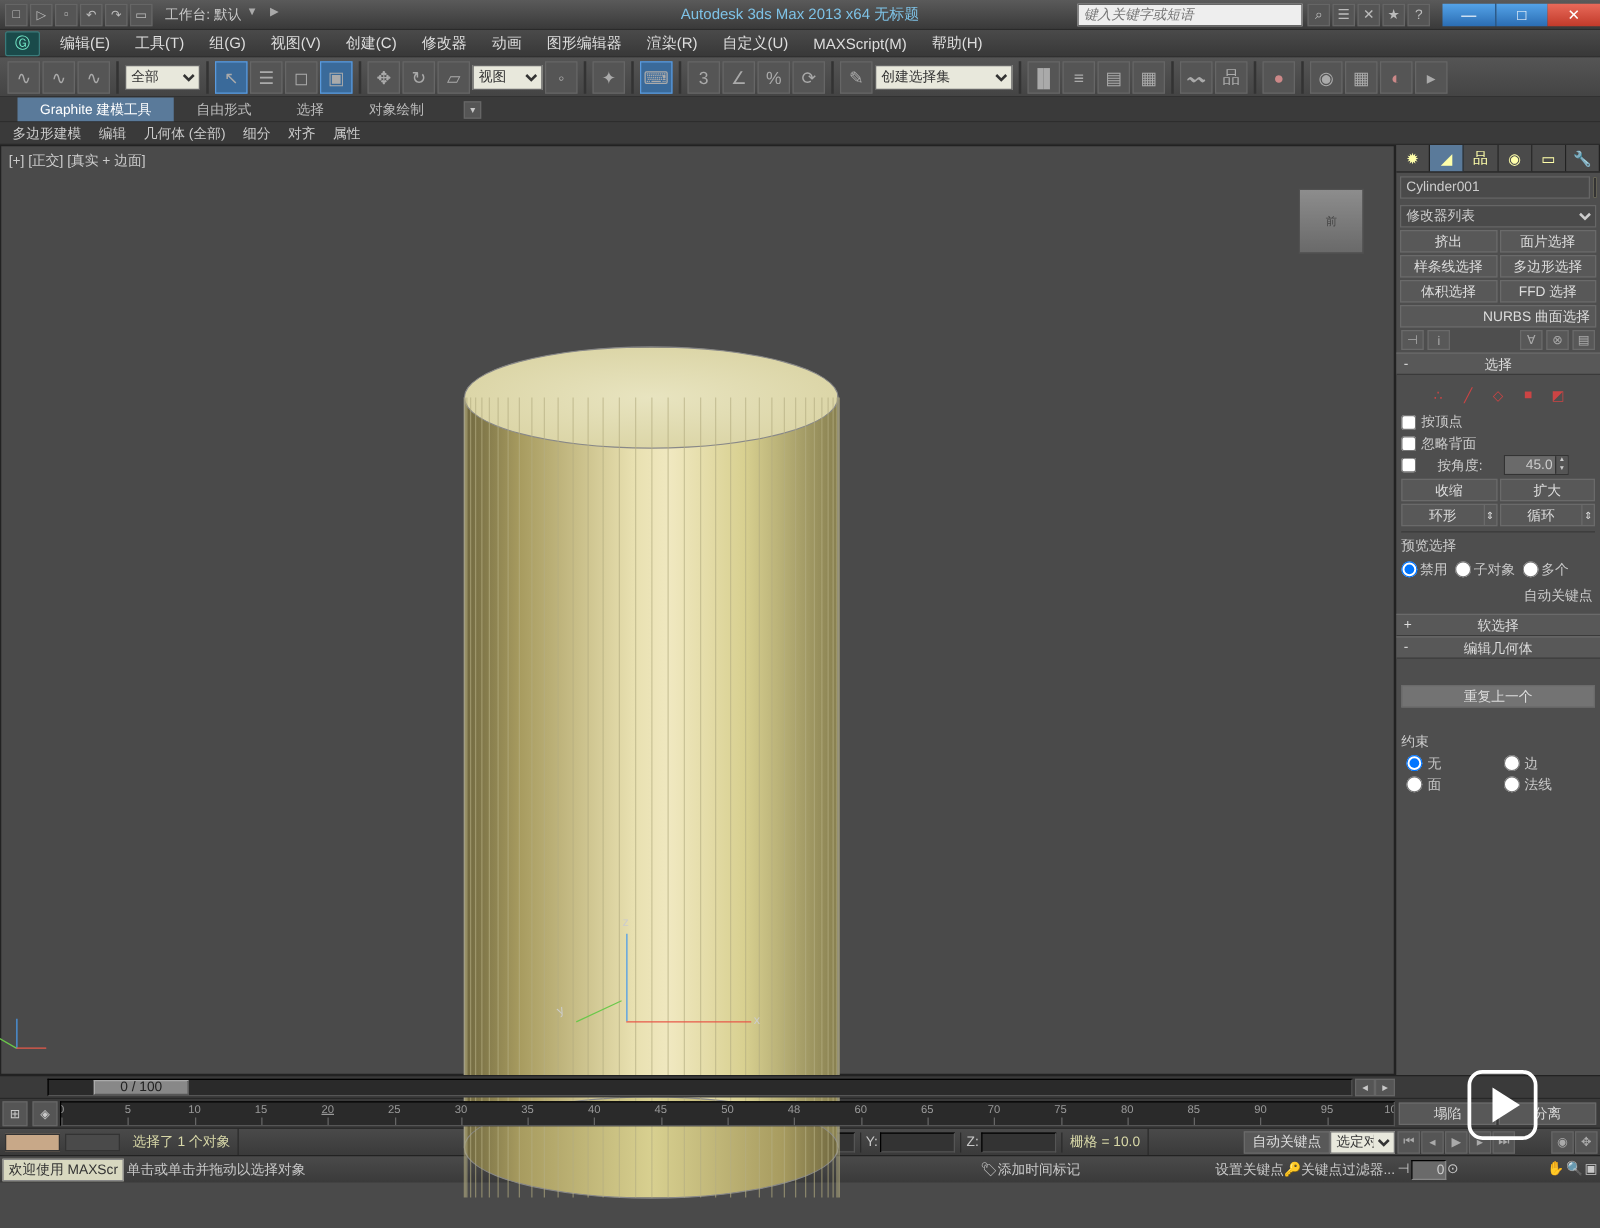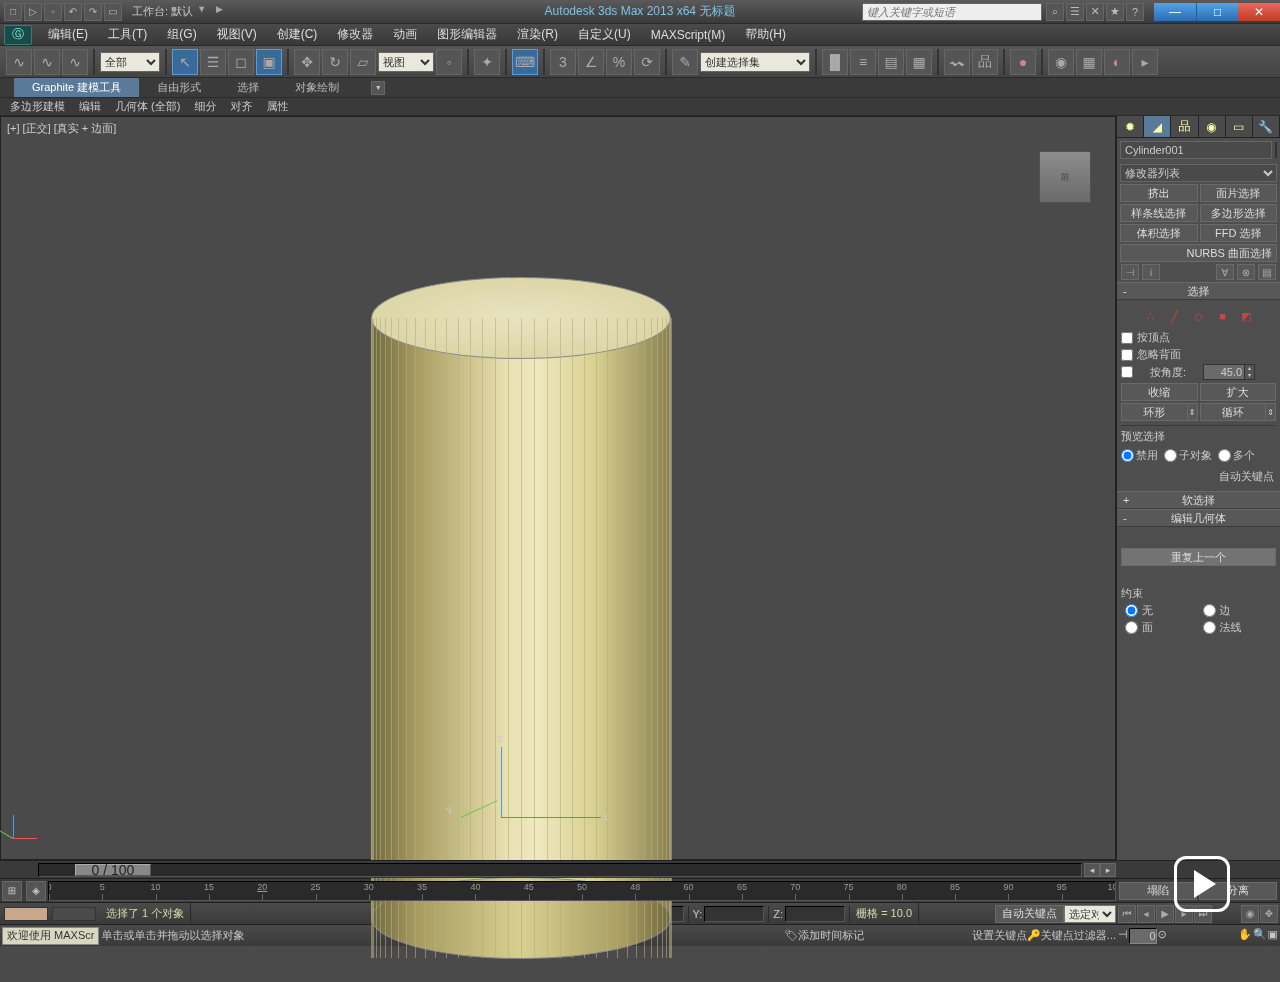--- a/index.html
+++ b/index.html
@@ -97,21 +97,21 @@
 .cmdpanel .pair-btn .pb { height: 18px; background: #585858; border: 1px solid #6a6a6a; color: #ddd; font-size: 11px; display: flex; align-items: center; justify-content: center; }
 .cmdpanel .pair-btn .pb .mini{width:10px; border-left:1px solid #6a6a6a; margin-left:auto; height:100%; display:flex; align-items:center; justify-content:center; font-size:8px;}
 .cmdpanel .radio-row{display:flex; gap:6px; align-items:center; font-size:11px; padding:2px 0;}
 .cmdpanel .radio-row .r{display:flex; align-items:center; gap:2px;}
 .cmdpanel .full-btn{height:18px; background:#737373; border:1px solid #6a6a6a; color:#ddd; display:flex; align-items:center; justify-content:center; margin:18px 0; font-size:11px;}
 .cmdpanel .group-lbl{color:#ccc; font-size:11px; padding:2px 0;}
 .cmdpanel .radio-grid{display:grid; grid-template-columns:1fr 1fr; gap:2px 8px; padding:0 4px;}
 
 .timeslider { height: 18px; background: #3a3a3a; display: flex; align-items: center; border-top: 1px solid #222; position: relative; }
 .timeslider .slider-track { flex: 1; height: 14px; background: #2a2a2a; border: 1px inset #555; position: relative; margin: 0 2px;}
-.timeslider .thumb { position: absolute; left: 36px; top: 0; height: 12px; width: 76px; background: #888; border: 1px outset #aaa; color: #222; font-size: 14px; display: flex; align-items: center; justify-content: center; }
+.timeslider .thumb { position: absolute; left: 36px; top: 0; height: 12px; width: 76px; background: #888; border: 1px outset #aaa; color: #222; font-size: 11px; display: flex; align-items: center; justify-content: center; }
 .timeslider .arrow { width: 16px; height: 14px; background: #555; border: 1px solid #666; display:flex; align-items:center; justify-content:center; font-size:9px;}
 
 .trackbar { height: 24px; background: #3a3a3a; display: flex; align-items: center; border-top: 1px solid #222; }
 .trackbar .tico { width: 20px; height: 20px; background: #555; border: 1px solid #666; margin: 0 2px; display:flex; align-items:center; justify-content:center; font-size:10px;}
 .trackbar .ruler { flex: 1; height: 20px; background: #2a2a2a; border: 1px inset #555; position: relative; overflow:hidden;}
 .trackbar .ruler .tick { position: absolute; bottom: 0; width: 1px; height: 6px; background: #666; }
 .trackbar .ruler .ticklbl { position: absolute; bottom: 8px; color: #999; font-size: 9px; transform: translateX(-50%);}
 
 .statusbar { height: 22px; background: linear-gradient(#4a4a4a,#3a3a3a); display: flex; align-items: center; border-top: 1px solid #222; font-size: 11px; }
 .statusbar .seg { padding: 0 6px; color: #d8d8a8; border-right: 1px solid #2a2a2a; height: 100%; display: flex; align-items: center; white-space:nowrap;}

